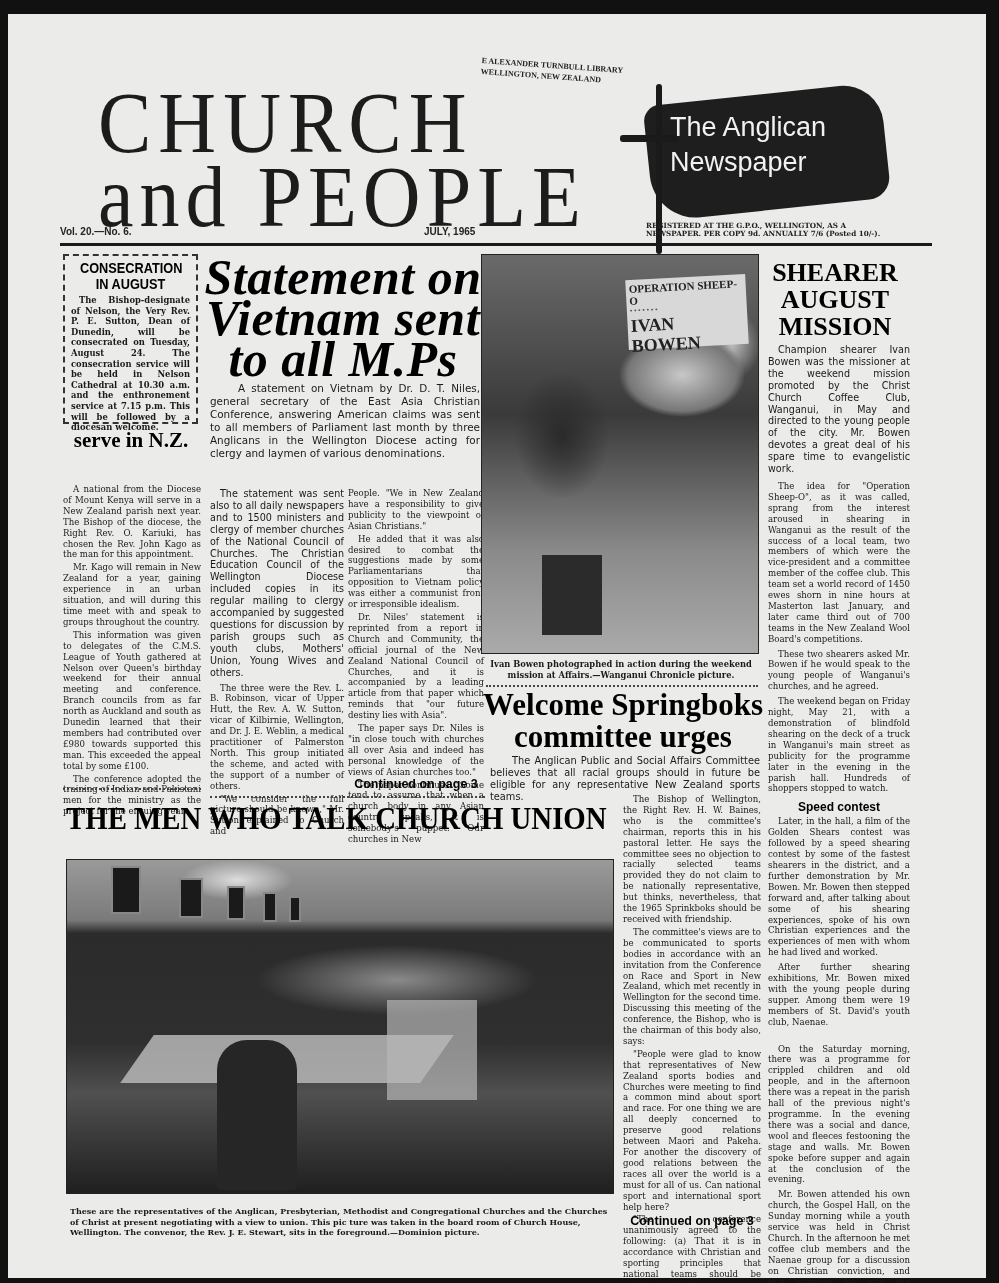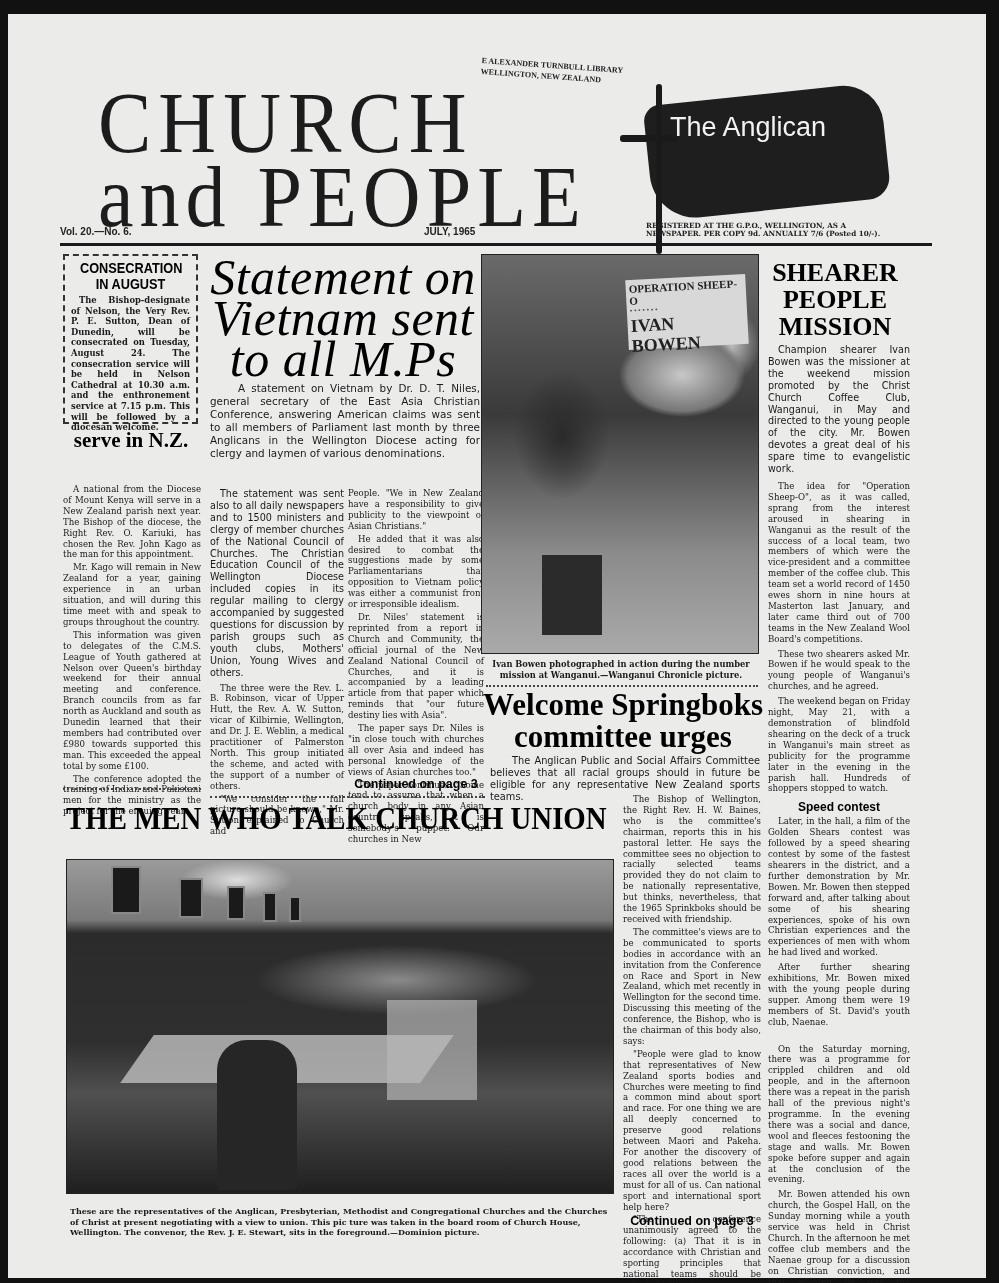--- a/index.html
+++ b/index.html
@@ -15,21 +15,21 @@
   .cross-h { left: 612px; top: 121px; width: 58px; height: 7px; background: #1a1a1a; border-radius: 3px; }
   .info { font-family: "Liberation Sans", sans-serif; font-weight: bold; font-size: 9px; color: #222; }
   .rule { background: #1a1a1a; height: 3px; }
   .dots { border-top: 2px dotted #444; height: 0; }
   .body-t { font-family: "DejaVu Serif", serif; font-size: 8.6px; line-height: 10.9px; color: #1a1a1a; text-align: justify; }
   .body-s { font-family: "DejaVu Sans", sans-serif; font-size: 10.4px; line-height: 13px; color: #1a1a1a; text-align: justify; }
   .body-t p, .body-s p { text-indent: 10px; margin-bottom: 2px; }
   .box { border: 2px dashed #333; padding: 4px 6px 4px 6px; }
   .h-box { font-family: "Liberation Sans", sans-serif; font-weight: bold; font-size: 15px; line-height: 16px; text-align: center; transform: scaleX(0.85); }
   .h-kenya { font-family: "Liberation Serif", serif; font-weight: bold; font-size: 21px; line-height: 29px; text-align: center; }
-  .h-vietnam { font-family: "Liberation Serif", serif; font-weight: normal; font-style: italic; font-size: 50px; line-height: 41px; text-align: center; letter-spacing: 0.5px; }
+  .h-vietnam { font-family: "Liberation Serif", serif; font-weight: bold; font-style: italic; font-size: 50px; line-height: 41px; text-align: center; letter-spacing: 0.5px; }
   .h-shearer { font-family: "Liberation Serif", serif; font-weight: bold; font-size: 26px; line-height: 27px; text-align: center; }
   .h-spring { font-family: "Liberation Serif", serif; font-weight: bold; font-size: 31px; line-height: 32px; text-align: center; }
   .h-union { font-family: "Liberation Serif", serif; font-weight: bold; font-size: 31px; line-height: 34px; transform: scaleX(0.93); transform-origin: left; white-space: nowrap; }
   .sub { font-family: "Liberation Sans", sans-serif; font-weight: bold; font-size: 12px; text-align: center; }
   .cont { font-family: "Liberation Sans", sans-serif; font-weight: bold; font-size: 12.5px; text-align: center; }
   .caption { font-family: "DejaVu Serif", serif; font-weight: bold; font-size: 8px; line-height: 10.6px; color: #1a1a1a; }
   .photo1 { background:
       radial-gradient(ellipse 90px 60px at 200px 120px, #c8c8c8 0%, #777 60%, transparent 70%),
       radial-gradient(ellipse 40px 50px at 250px 90px, #bbb 0%, transparent 70%),
       radial-gradient(ellipse 60px 80px at 80px 180px, #2a2a2a 0%, transparent 80%),
@@ -53,20 +53,21 @@
     <div>E ALEXANDER TURNBULL LIBRARY</div>
     <div>WELLINGTON, NEW ZEALAND</div>
   </div>
   <div class="abs mast1">CHURCH</div>
   <div class="abs mast2">and PEOPLE</div>
   <div class="abs logo-blob"></div>
   <div class="abs cross-v"></div>
   <div class="abs cross-h"></div>
   <div class="abs logo-text">
     <div>The Anglican</div>
+    <div>Newspaper</div>
   </div>
 
   <div class="abs info" style="left:52px; top:212px; font-size:10px;">Vol. 20.—No. 6.</div>
   <div class="abs info" style="left:416px; top:212px; font-size:10px;">JULY, 1965</div>
   <div class="abs info" style="left:638px; top:208px; font-size:7.2px; line-height:8px; font-family:'DejaVu Serif',serif;">
     <div>REGISTERED AT THE G.P.O., WELLINGTON, AS A</div>
     <div>NEWSPAPER. PER COPY 9d. ANNUALLY 7/6 (Posted 10/-).</div>
   </div>
   <div class="abs rule" style="left:52px; top:229px; width:872px;"></div>
 
@@ -114,39 +115,39 @@
   <div class="abs dots" style="left:202px; top:782px; width:275px;"></div>
 
   <div class="abs photo1" style="left:473px; top:240px; width:278px; height:400px;">
     <div class="abs poster" style="left:145px; top:22px; width:120px; height:70px;">
       <div>OPERATION SHEEP-O</div>
       <div style="font-size:7px; line-height:9px; color:#555;">• • • • • • •</div>
       <div style="font-size:18px; line-height:20px;">IVAN BOWEN</div>
     </div>
     <div class="abs" style="left:60px; top:300px; width:60px; height:80px; background:#2b2b2b;"></div>
   </div>
-  <div class="abs caption" style="left:478px; top:645px; width:270px; text-align:center; font-size:8.3px;">Ivan Bowen photographed in action during the number mission at Wanganui.—Wanganui Chronicle picture.</div>
+  <div class="abs caption" style="left:478px; top:645px; width:270px; text-align:center; font-size:8.3px;">Ivan Bowen photographed in action during the weekend mission at Affairs.—Wanganui Chronicle picture.</div>
   <div class="abs dots" style="left:478px; top:671px; width:272px;"></div>
 
   <div class="abs h-spring" style="left:474px; top:675px; width:282px;">
     <div>Welcome Springboks</div>
     <div>committee urges</div>
   </div>
   <div class="abs body-s" style="left:482px; top:741px; width:270px; font-size:9.8px; line-height:12px; text-indent:22px;">The Anglican Public and Social Affairs Committee believes that all racial groups should in future be eligible for any representative New Zealand sports teams.</div>
   <div class="abs body-t" style="left:615px; top:780px; width:138px;">
     <p>The Bishop of Wellington, the Right Rev. H. W. Baines, who is the committee's chairman, reports this in his pastoral letter. He says the committee sees no objection to racially selected teams provided they do not claim to be nationally representative, but thinks, nevertheless, that the 1965 Sprinkboks should be received with friendship.</p>
     <p>The committee's views are to be communicated to sports bodies in accordance with an invitation from the Conference on Race and Sport in New Zealand, which met recently in Wellington for the second time. Discussing this meeting of the conference, the Bishop, who is the chairman of this body also, says:</p>
     <p>"People were glad to know that representatives of New Zealand sports bodies and Churches were meeting to find a common mind about sport and race. For one thing we are all deeply concerned to preserve good relations between Maori and Pakeha. For another the discovery of good relations between the races all over the world is a must for all of us. Can national sport and international sport help here?</p>
     <p>"The conference unanimously agreed to the following: (a) That it is in accordance with Christian and sporting principles that national teams should be selected without re-</p>
   </div>
   <div class="abs cont" style="left:615px; top:1200px; width:138px;">Continued on page 3</div>
 
   <div class="abs h-shearer" style="left:752px; top:245px; width:150px;">
     <div>SHEARER</div>
-    <div>PEOPLE</div>
+    <div>AUGUST</div>
     <div>MISSION</div>
   </div>
   <div class="abs" style="left:760px; top:330px; width:142px;">
     <div class="body-s" style="font-size:9.6px; line-height:11.9px; text-indent:10px; margin-bottom:6px;">Champion shearer Ivan Bowen was the missioner at the weekend mission promoted by the Christ Church Coffee Club, Wanganui, in May and directed to the young people of the city. Mr. Bowen devotes a great deal of his spare time to evangelistic work.</div>
     <div class="body-t">
       <p>The idea for "Operation Sheep-O", as it was called, sprang from the interest aroused in shearing in Wanganui as the result of the success of a local team, two members of which were the vice-president and a committee member of the coffee club. This team set a world record of 1450 ewes shorn in nine hours at Masterton last January, and later came third out of 700 teams in the New Zealand Wool Board's competitions.</p>
       <p style="margin-top:4px;">These two shearers asked Mr. Bowen if he would speak to the young people of Wanganui's churches, and he agreed.</p>
       <p style="margin-top:4px;">The weekend began on Friday night, May 21, with a demonstration of blindfold shearing on the deck of a truck in Wanganui's main street as publicity for the programme later in the evening in the parish hall. Hundreds of shoppers stopped to watch.</p>
     </div>
     <div class="sub" style="margin:6px 0 2px;">Speed contest</div>

